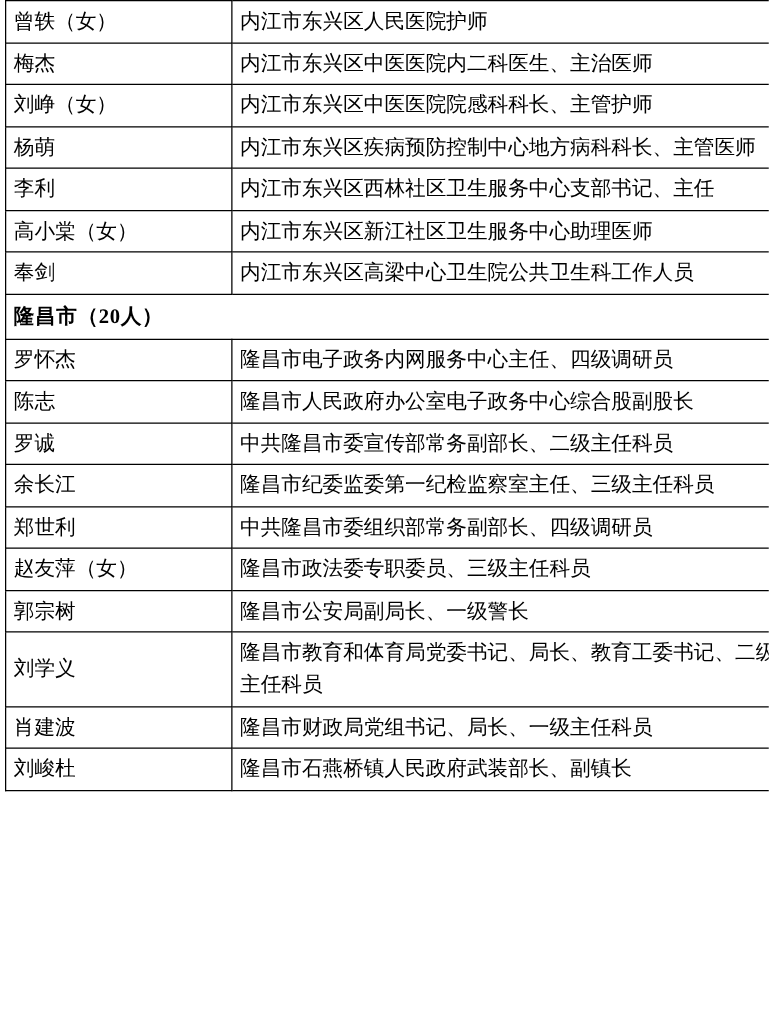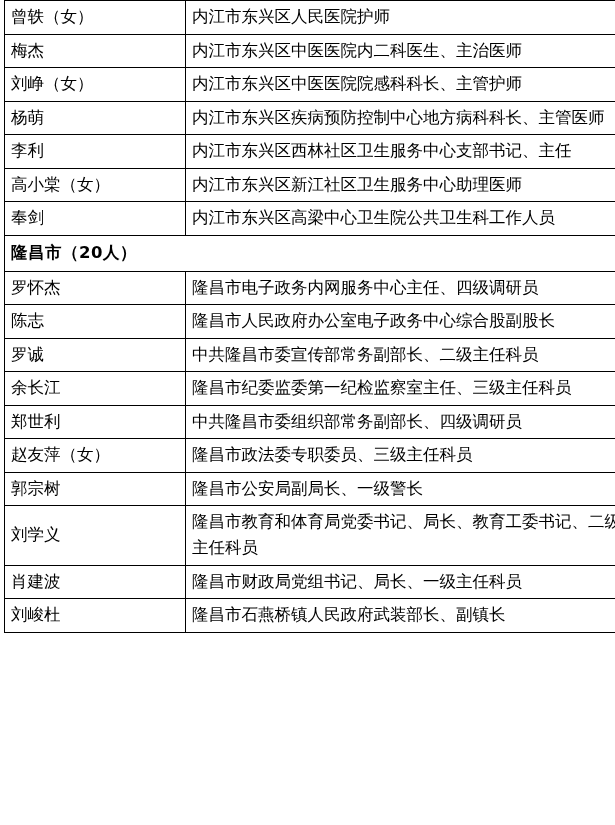--- a/index.html
+++ b/index.html
@@ -12,20 +12,21 @@
     height: 825px;
     font-family: "DejaVu Sans", "Liberation Sans", sans-serif;
     color: #000000;
     overflow: hidden;
   }
   .page {
     position: relative;
     width: 518px;
     height: 825px;
     box-sizing: border-box;
+    font-family: Liberation Serif, serif;
   }
   table.roster {
     border-collapse: collapse;
     width: 603px;
     margin-left: 4px;
     margin-top: 0px;
     table-layout: fixed;
   }
   table.roster td {
     border: 1px solid #000000;

